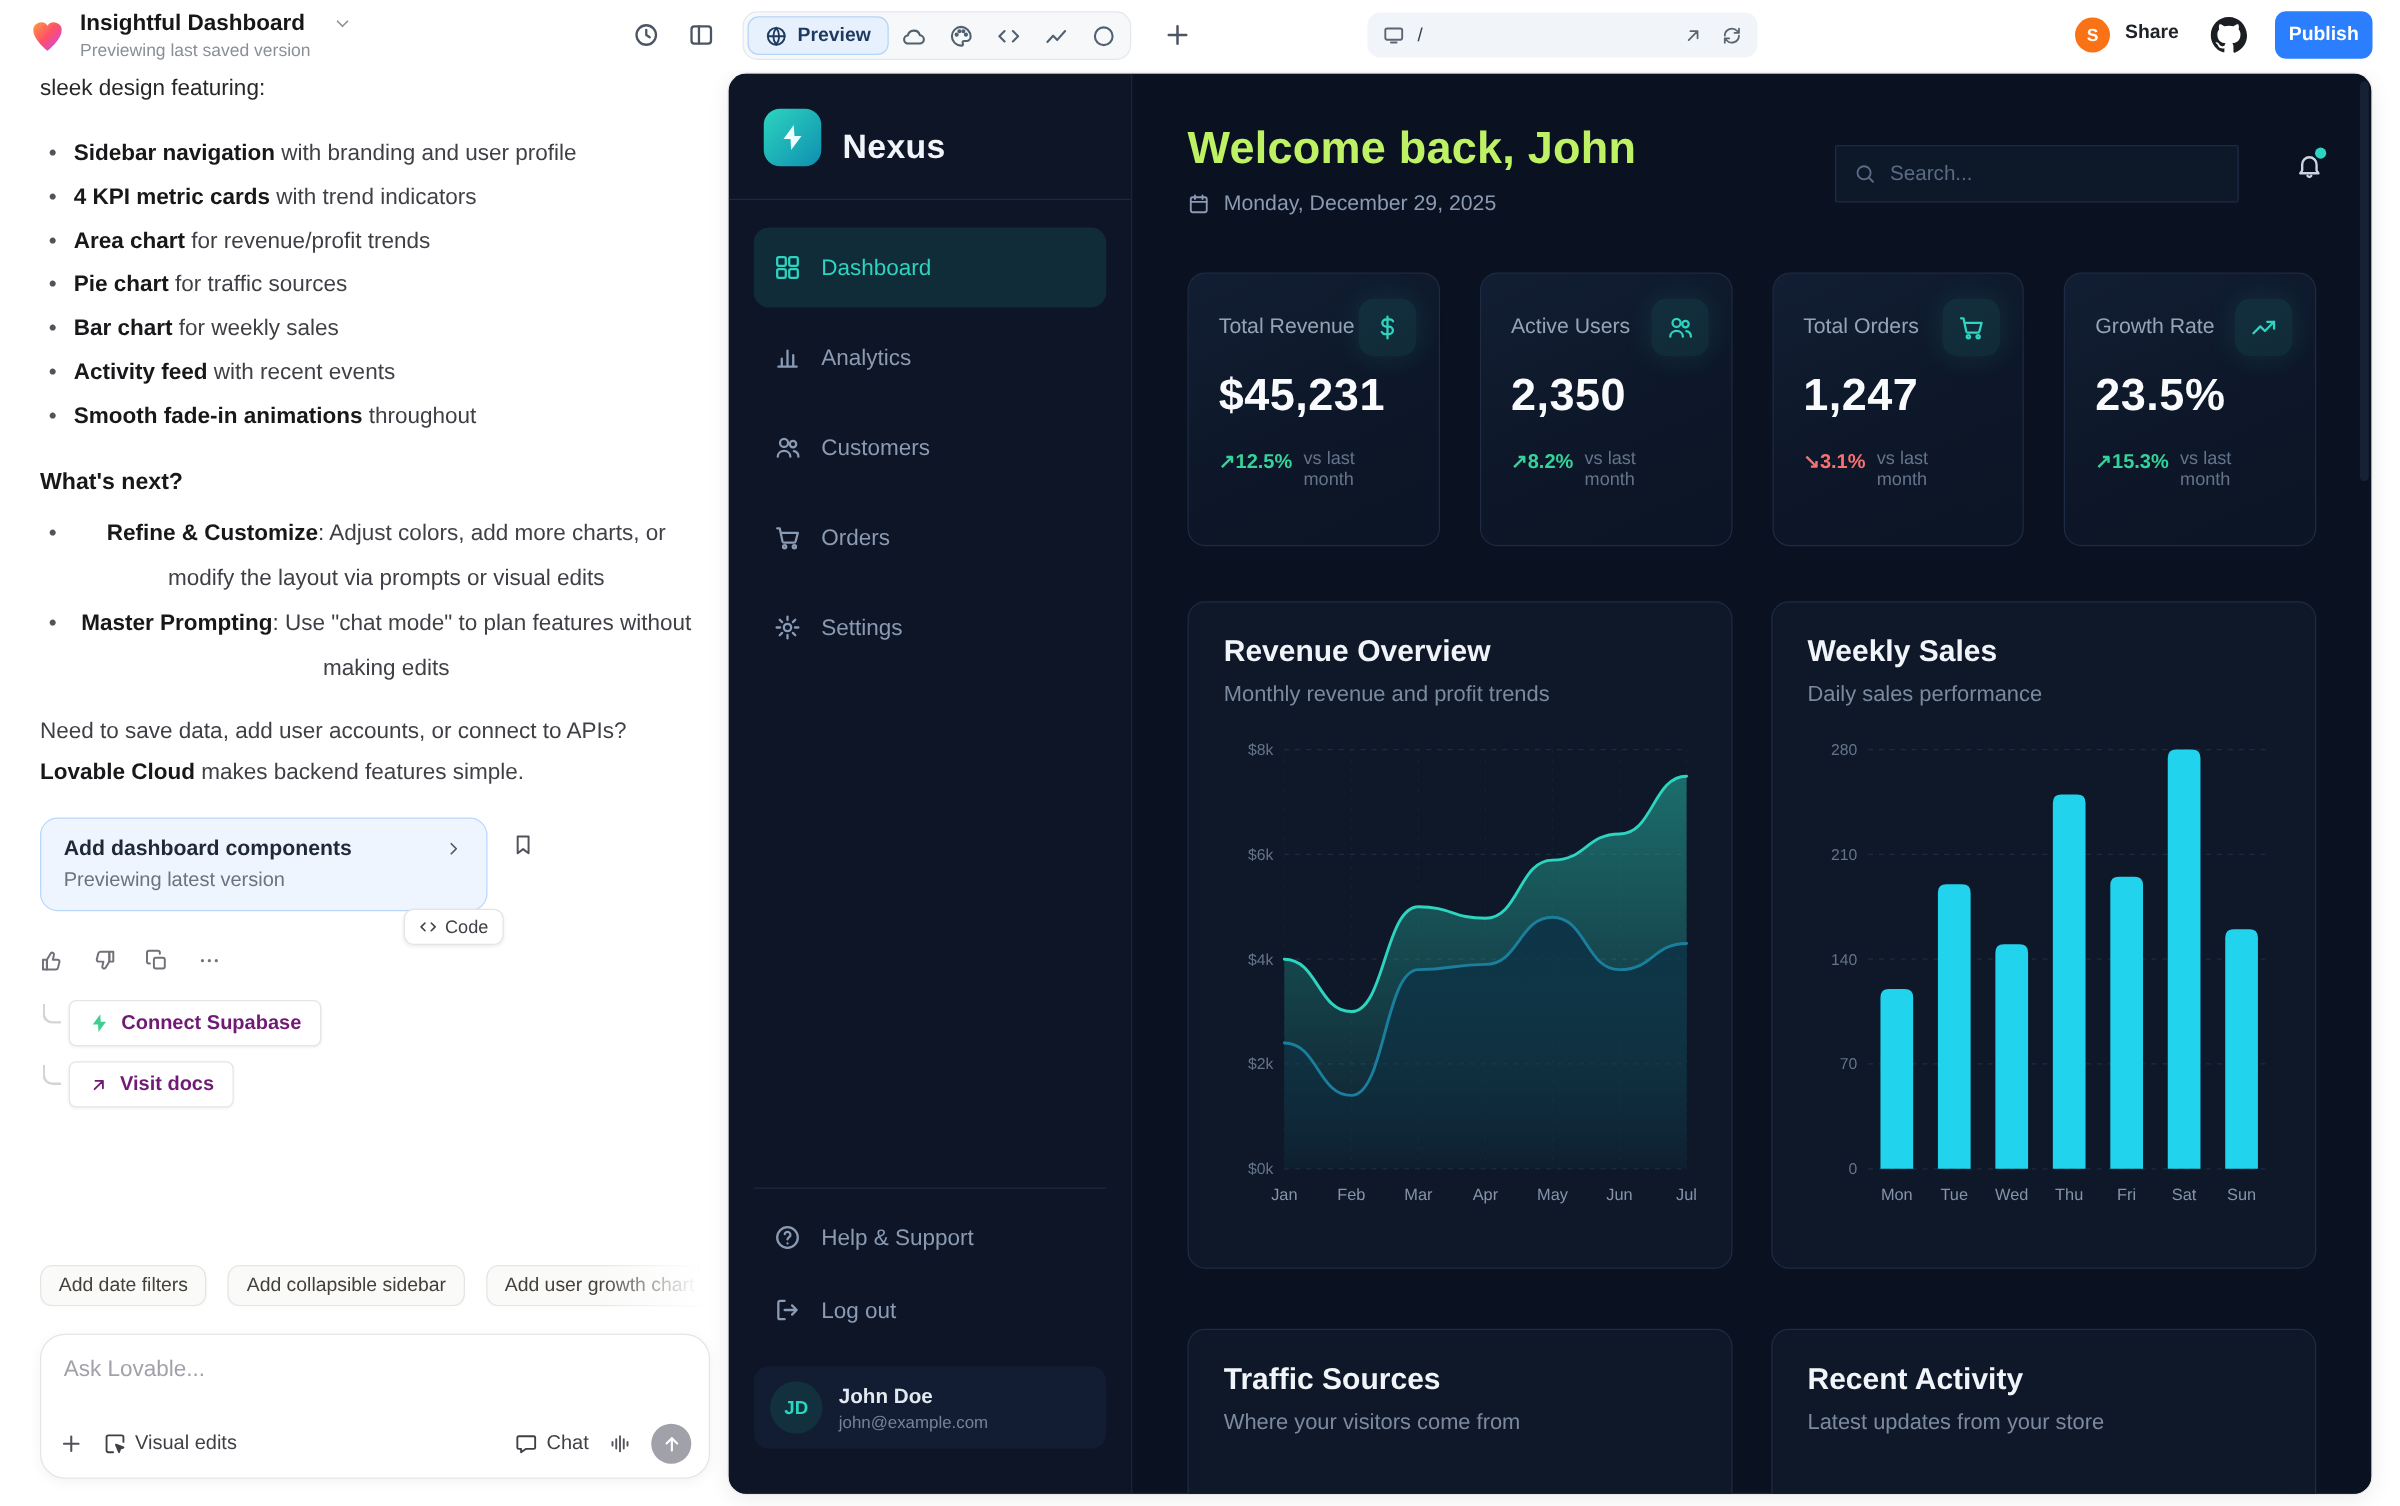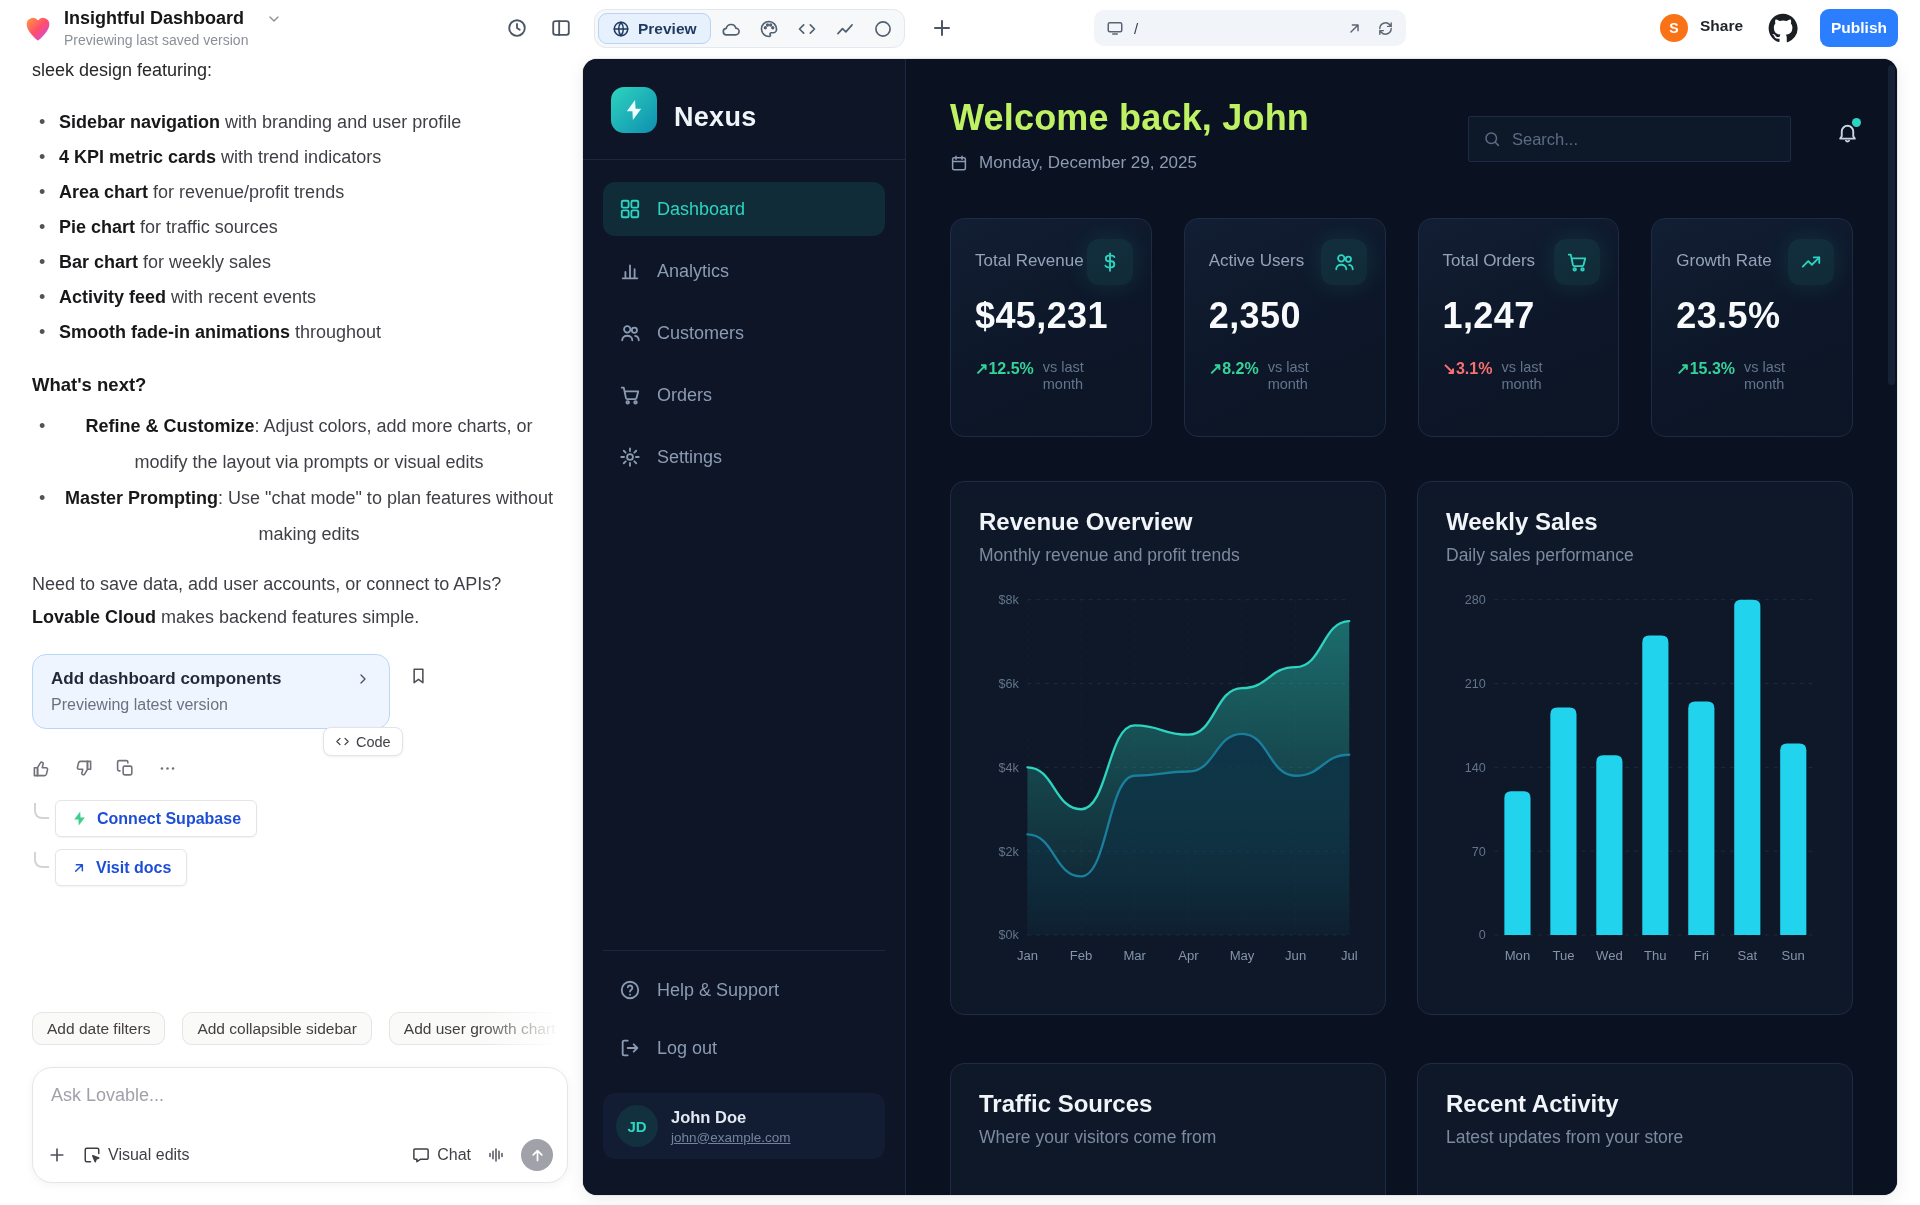--- a/index.html
+++ b/index.html
@@ -44,21 +44,21 @@
   .version-card { position:relative; width:358px; background:#eef5ff; border:1.5px solid #b9d6fb; border-radius:14px; padding:14px 18px; cursor:pointer; }
   .vc-title-row { display:flex; align-items:center; justify-content:space-between; font-size:17px; font-weight:600; color:#1f2937; }
   .vc-sub { margin-top:7px; font-size:16px; color:#6b7280; }
   .code-pill { position:absolute; left:290px; top:72px; height:29px; background:#fff; border:1px solid #e4e4e7; border-radius:8px; display:flex; align-items:center; gap:6px; padding:0 11px; font-size:14.5px; color:#3f3f46; box-shadow:0 1px 3px rgba(0,0,0,.07); cursor:pointer; white-space:nowrap; }
   .bookmark-btn { margin-top:12px; color:#52525b; cursor:pointer; }
   .reactions { margin-top:30px; display:flex; gap:23px; color:#71717a; }
   .reactions > div { cursor:pointer; }
   .tool-row { margin-top:22px; display:flex; align-items:center; }
   .tool-row.second { margin-top:12px; }
   .connector { width:15px; height:16px; border-left:2px solid #d6d3d1; border-bottom:2px solid #d6d3d1; border-bottom-left-radius:8px; margin:-10px 6px 6px 2px; }
-  .pill-btn { display:flex; align-items:center; gap:9px; height:37px; padding:0 15px; border:1px solid #e5e5e5; border-radius:6px; background:#fff; box-shadow:0 1px 2px rgba(0,0,0,.05); font-size:16px; font-weight:600; color:#1d4ed8; cursor:pointer; }
+  .pill-btn { display:flex; align-items:center; gap:9px; height:37px; padding:0 15px; border:1px solid #e5e5e5; border-radius:6px; background:#fff; box-shadow:0 1px 2px rgba(0,0,0,.05); font-size:16px; font-weight:600; color:#701a75; cursor:pointer; }
   .suggestions { position:absolute; left:32px; width:527px; bottom:160px; display:flex; gap:17px; overflow:hidden; }
   .suggestions::after { content:""; position:absolute; right:0; top:0; bottom:0; width:80px; background:linear-gradient(to right, rgba(255,255,255,0), #fff); pointer-events:none; }
   .chip { flex:none; height:33px; display:flex; align-items:center; padding:0 14px; border:1px solid #e7e5e4; border-radius:10px; background:#fafaf9; font-size:15.5px; color:#44403c; box-shadow:0 1px 1px rgba(0,0,0,.03); cursor:pointer; white-space:nowrap; }
   .ask-box { position:absolute; left:32px; width:536px; bottom:22px; height:116px; border:1.5px solid #e7e5e4; border-radius:20px; background:#fff; box-shadow:0 2px 10px rgba(0,0,0,.05); padding:17px 18px; }
   .ask-ph { font-size:18px; color:#a1a1aa; }
   .ask-controls { position:absolute; left:14px; right:14px; bottom:11px; display:flex; align-items:center; justify-content:space-between; }
   .ac-left, .ac-right { display:flex; align-items:center; gap:16px; }
   .flat-btn { display:flex; align-items:center; gap:7px; font-size:16px; color:#3f3f46; cursor:pointer; }
   .icon-plain { color:#52525b; cursor:pointer; display:flex; }
   .send-btn { width:32px; height:32px; border-radius:50%; background:#a1a1aa; color:#fff; display:flex; align-items:center; justify-content:center; cursor:pointer; }
@@ -66,29 +66,29 @@
   
   .preview { position:absolute; left:583px; top:59px; width:1314px; height:1136px; background:#0a1120; border-radius:14px; overflow:hidden; box-shadow:0 0 0 1px #e6e6e6, 0 4px 18px rgba(0,0,0,.08); }
   .pv-scrollbar { position:absolute; right:2px; top:6px; width:7px; height:320px; background:#223049; border-radius:4px; opacity:.55; z-index:5; }
 
   .sidebar { position:absolute; left:0; top:0; bottom:0; width:323px; background:#0d1526; border-right:1px solid #1c2840; }
   .brand { display:flex; align-items:flex-end; gap:17px; padding:28px 28px 26px; }
   .brand-logo { width:46px; height:46px; border-radius:13px; background:linear-gradient(135deg,#2dd4bf,#0e8fb0); display:flex; align-items:center; justify-content:center; }
   .brand-name { font-size:27px; font-weight:700; color:#f1f5f9; letter-spacing:.3px; }
   .sb-divider { height:1px; background:#1c2840; }
   .nav { padding:22px 20px; display:flex; flex-direction:column; gap:8px; }
-  .nav-item { display:flex; align-items:center; gap:16px; height:54px; border-radius:12px; padding:0 16px; font-size:18px; color:#8b9bb4; cursor:pointer; }
+  .nav-item { display:flex; align-items:center; gap:16px; height:64px; border-radius:12px; padding:0 16px; font-size:18px; color:#8b9bb4; cursor:pointer; }
   .nav-item.active { background:rgba(45,212,191,.12); color:#2dd4bf; }
   .sb-footer { position:absolute; left:0; right:0; bottom:0; padding:0 20px 36px; }
   .sb-footer .nav-item { height:50px; }
   .sb-footer .list { margin-top:14px; display:flex; flex-direction:column; gap:8px; }
   .user-card { margin-top:20px; display:flex; align-items:center; gap:13px; background:#121d33; border-radius:12px; padding:12px 13px; cursor:pointer; }
   .user-avatar { width:42px; height:42px; border-radius:50%; background:#12303e; color:#2dd4bf; font-weight:700; font-size:15px; display:flex; align-items:center; justify-content:center; }
   .user-name { font-size:16.5px; font-weight:600; color:#e2e8f0; }
-  .user-email { margin-top:3px; font-size:13.5px; color:#74839b;text-decoration:underline; }
+  .user-email { margin-top:3px; font-size:13.5px; color:#74839b; }
 
   .main { position:absolute; left:323px; right:0; top:0; bottom:0; background:#0a1120; padding:38px 44px 0; overflow:hidden; }
   .welcome { font-size:36px; font-weight:700; color:#bef264; letter-spacing:.2px; }
   .date-row { margin-top:14px; display:flex; align-items:center; gap:11px; color:#8b9bb3; font-size:17px; }
   .search-box { position:absolute; top:57px; right:106px; width:323px; height:46px; background:#0d1828; border:1px solid #1e2b44; border-radius:2px; display:flex; align-items:center; gap:11px; padding:0 14px; color:#5b6b85; }
   .search-box input { flex:1; background:transparent; border:none; outline:none; color:#9fb0c9; font-size:16.5px; font-family:inherit; }
   .search-box input::placeholder { color:#5b6b85; }
   .bell-wrap { position:absolute; top:62px; right:38px; color:#cbd5e1; cursor:pointer; }
   .bell-dot { position:absolute; top:-3px; right:-2px; width:9px; height:9px; border-radius:50%; background:#2dd4bf; }
 

